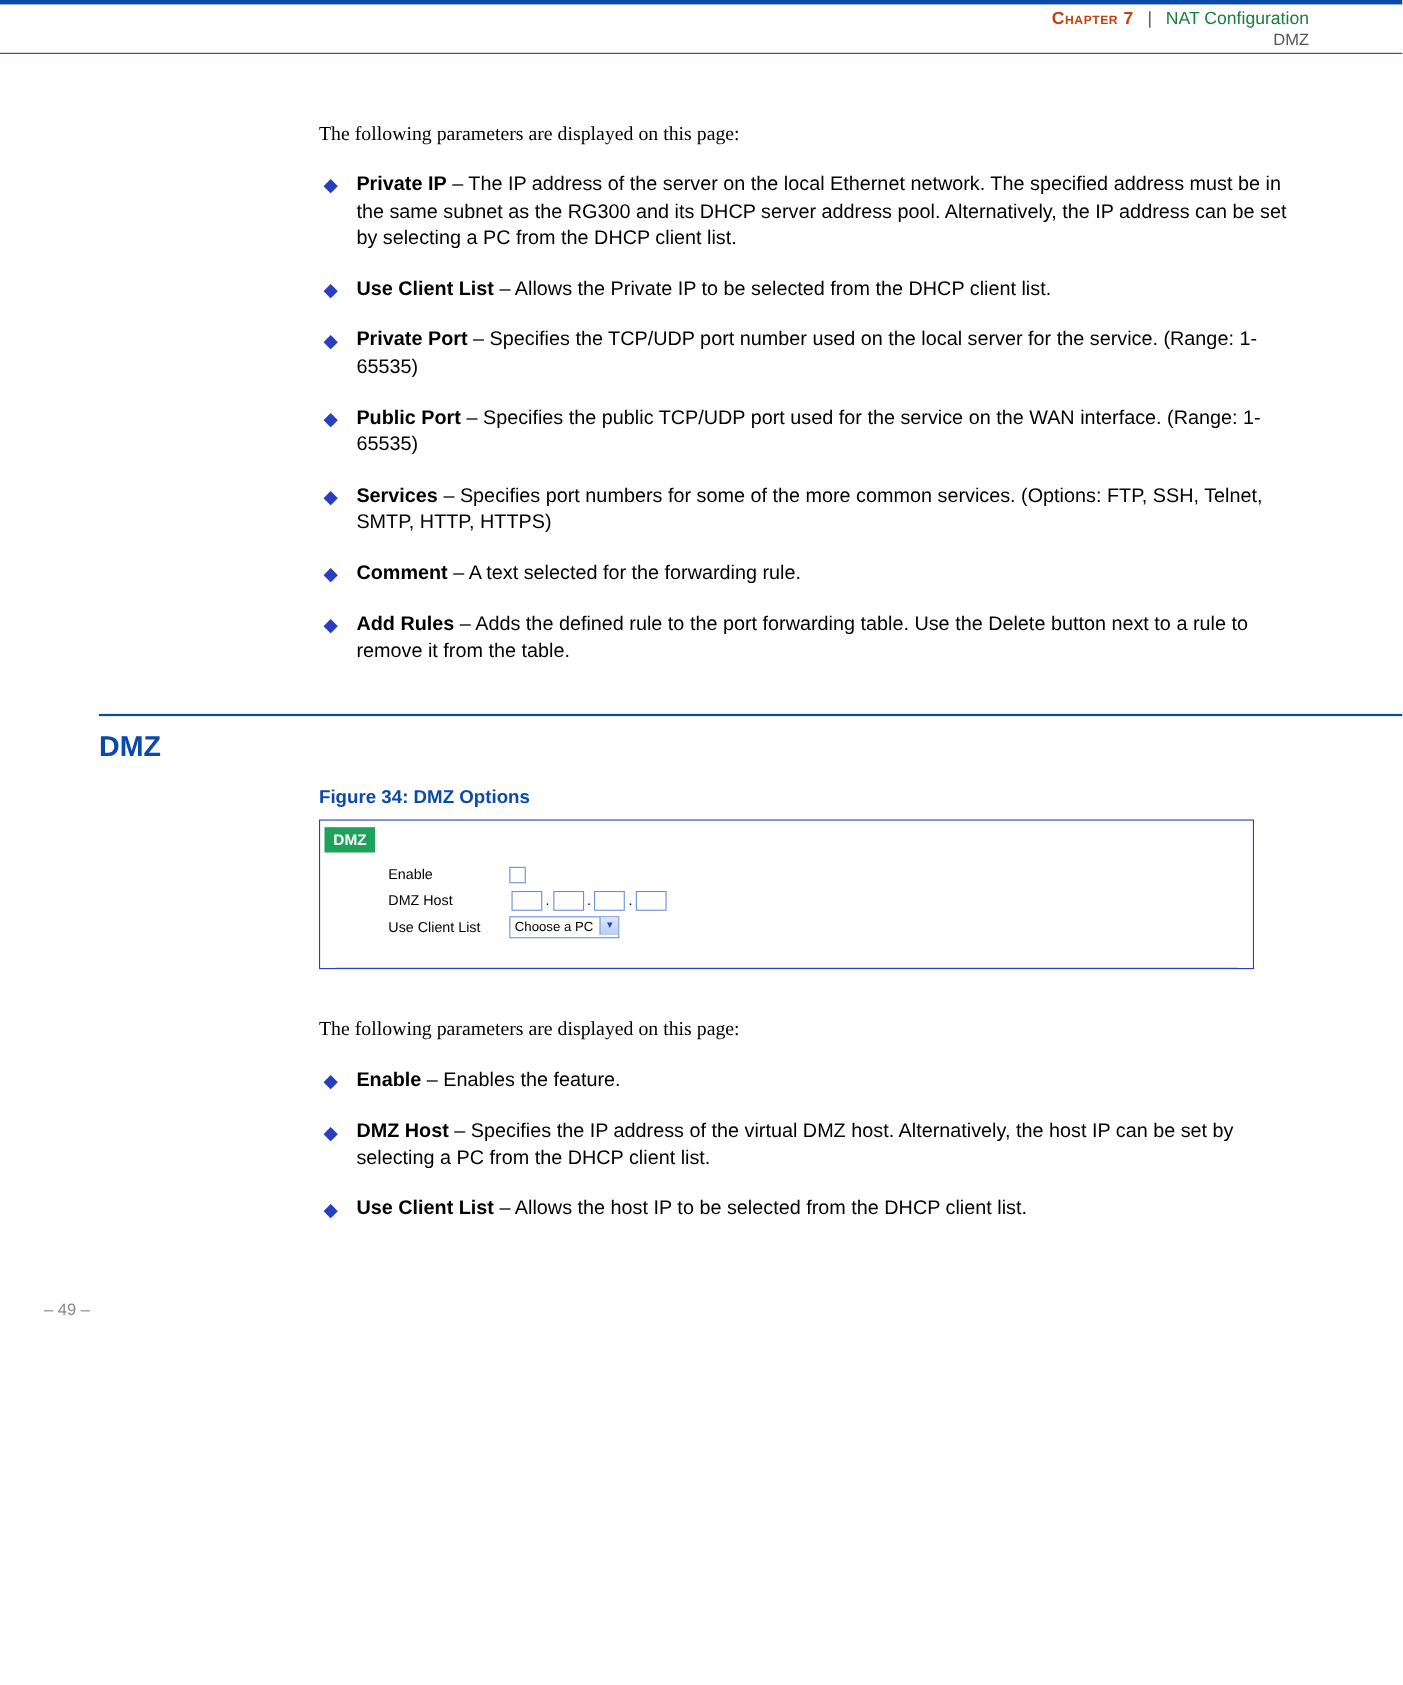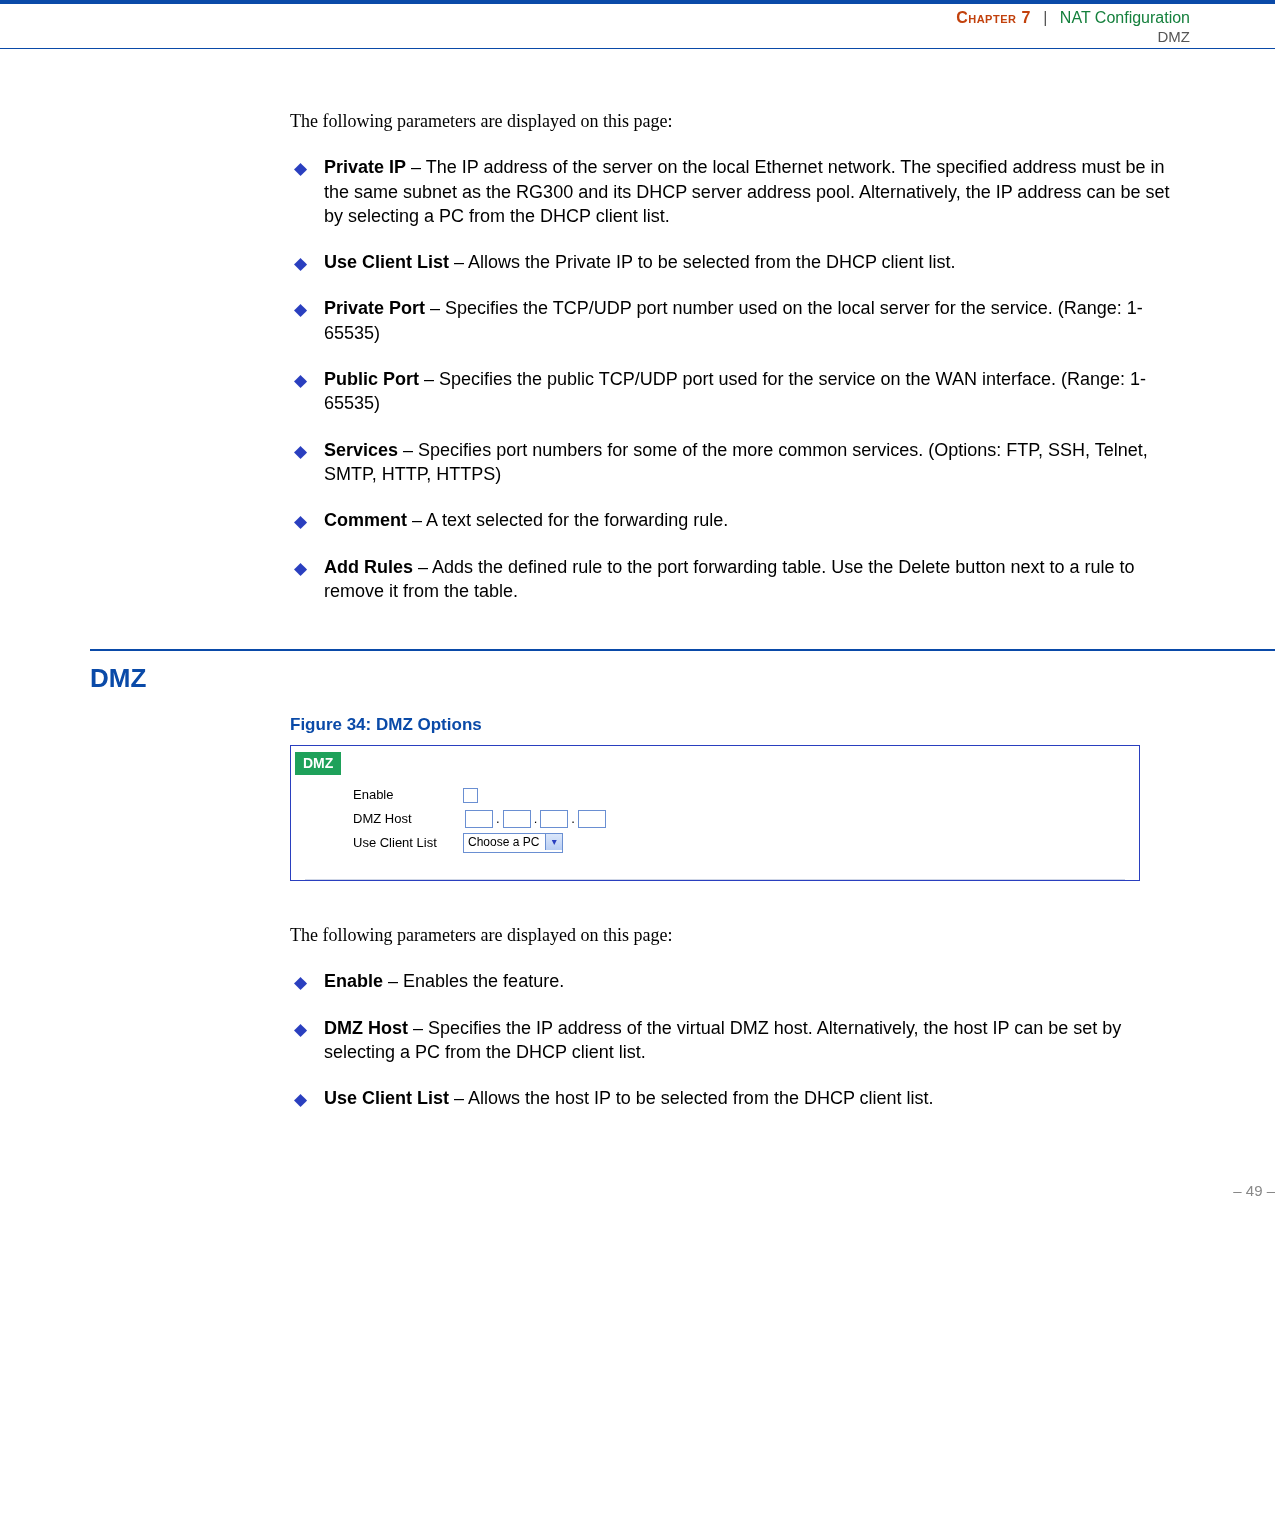--- a/index.html
+++ b/index.html
@@ -177,21 +177,21 @@
     justify-content: center;
     color: #2a3fbf;
     font-size: 10px;
   }
   .fighr {
     border: none;
     border-top: 1px solid #cfd6e6;
     margin: 6px 14px 0 14px;
   }
   .pagenum {
-    text-align: right;
+    text-align: left;
     color: #888;
     font-size: 15px;
     margin-top: 70px;
     padding-left: 40px;
   }
 </style>
 </head>
 <body>
 
 <div class="page">

